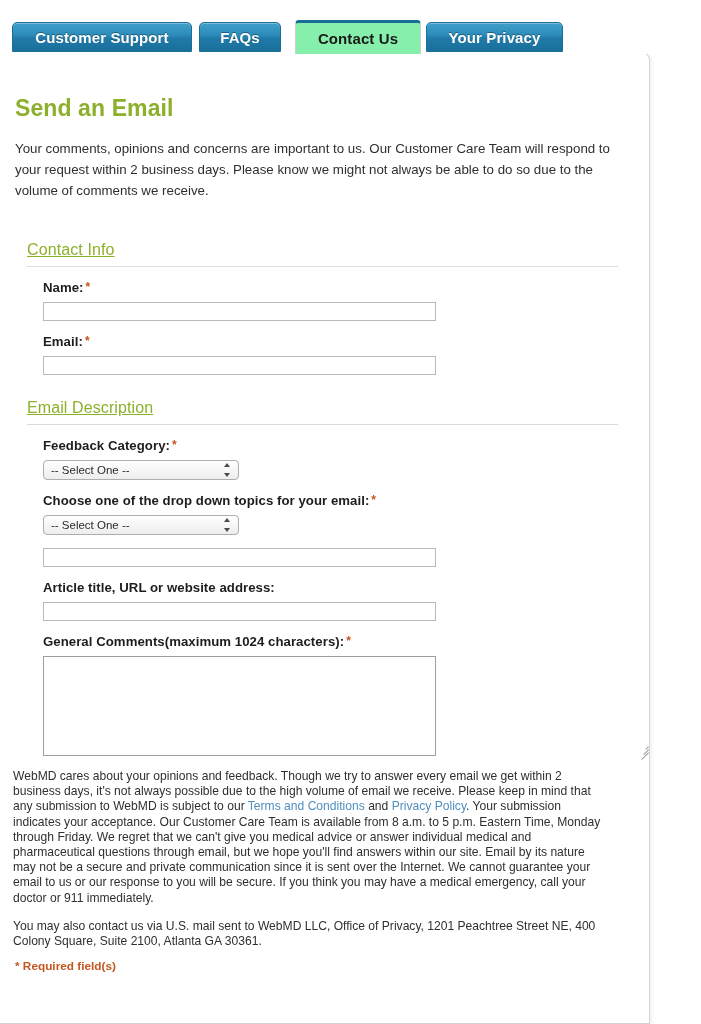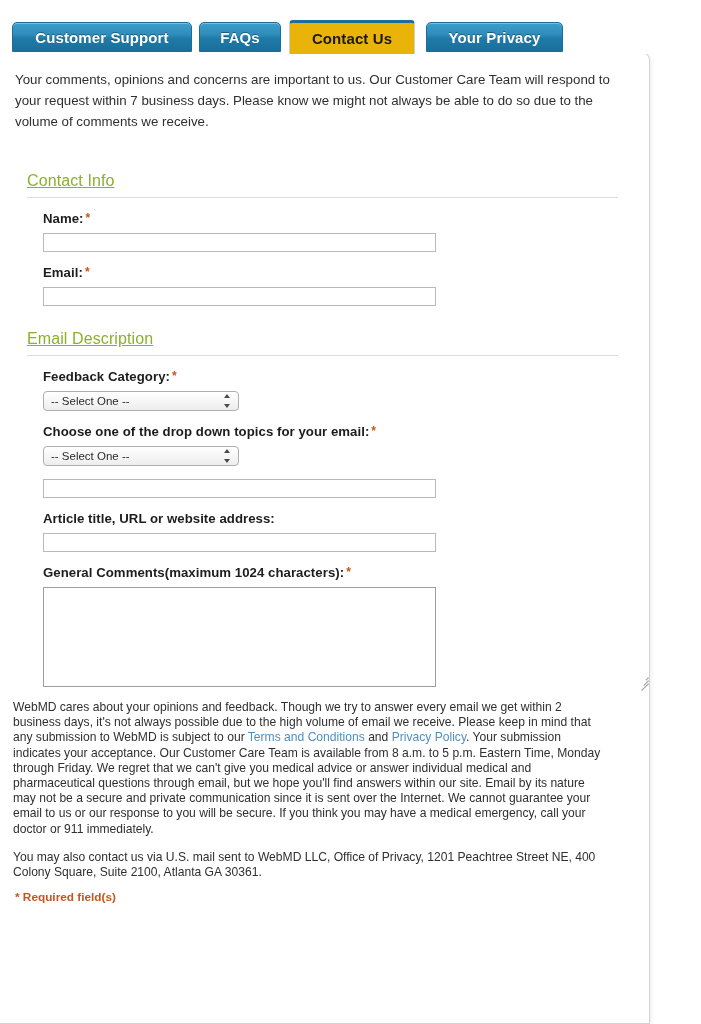--- a/index.html
+++ b/index.html
@@ -44,26 +44,27 @@
   .tab-blue {
     color: #ffffff;
     text-shadow: 0 -1px 0 rgba(0,0,0,.35);
     background: linear-gradient(to bottom, #3f9fc9 0%, #2e8cba 42%, #1f7aa8 55%, #1a6f9c 100%);
     border: 1px solid #1b6e99;
     border-radius: 5px 5px 0 0;
     box-shadow: inset 0 1px 0 rgba(255,255,255,.32);
   }
   .tab-active {
     color: #1a1a1a;
-    background: #eab308;
+    background: #86efac;
     border: 1px solid #cfcfcf;
     border-bottom: none;
     border-top: 3px solid #1b6e99;
     border-radius: 4px 4px 0 0;
     z-index: 3;
+    margin-left: 6px;
   }
   #tab-customer-support { left: 12px;  width: 180px; }
   #tab-faqs            { left: 199px; width: 82px;  }
   #tab-contact-us      { left: 289px; width: 126px; top: 20px; height: 34px; }
   #tab-your-privacy    { left: 426px; width: 137px; }
 
   
   .panel {
     position: absolute;
     left: -10px;
@@ -276,22 +277,23 @@
 <div class="tabbar">
   <div class="tab tab-blue" id="tab-customer-support">Customer Support</div>
   <div class="tab tab-blue" id="tab-faqs">FAQs</div>
   <div class="tab tab-active" id="tab-contact-us">Contact Us</div>
   <div class="tab tab-blue" id="tab-your-privacy">Your Privacy</div>
 </div>
 
 <div class="panel">
  <div class="panel-inner">
 
-
-  <p class="intro">Your comments, opinions and concerns are important to us. Our Customer Care Team will respond to your request within 7 business days. Please know we might not always be able to do so due to the volume of comments we receive.</p>
+  <h1 class="page-title">Send an Email</h1>
+
+  <p class="intro">Your comments, opinions and concerns are important to us. Our Customer Care Team will respond to your request within 2 business days. Please know we might not always be able to do so due to the volume of comments we receive.</p>
 
   <div id="contact-info-section">
     <h2 class="section-title">Contact Info</h2>
     <div class="section-rule"></div>
 
     <div class="field">
       <label class="field-label">
         <span>Name:</span><span class="req">*</span>
       </label>
       <input class="text-input" type="text" value="" style="">

